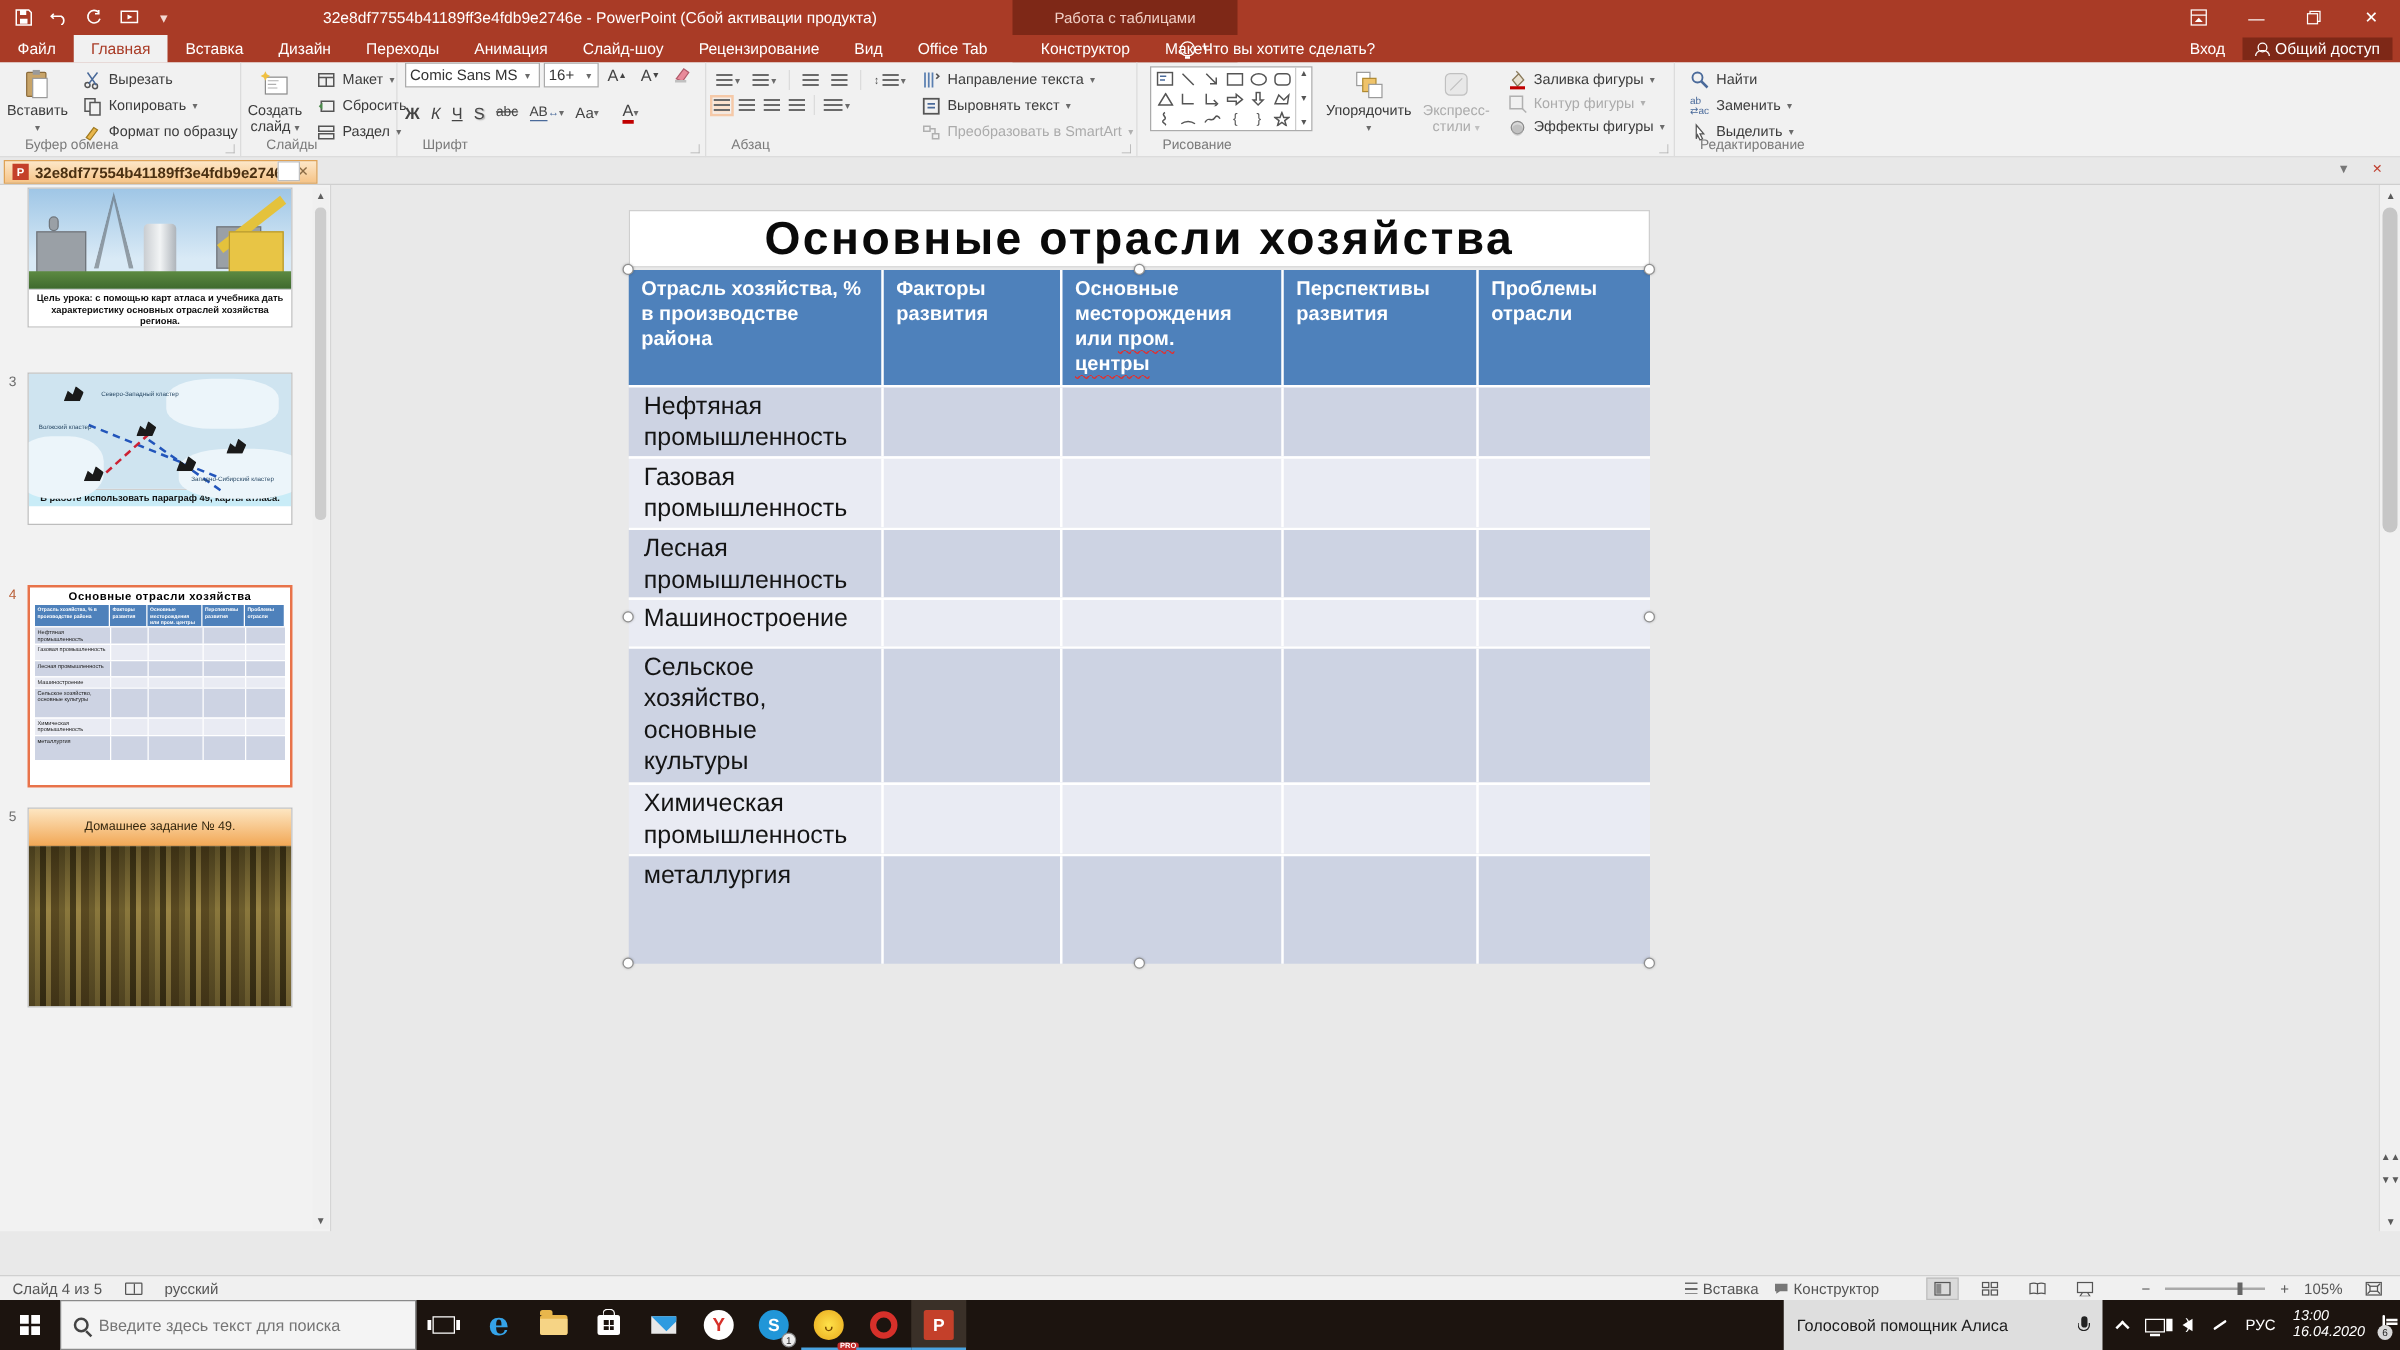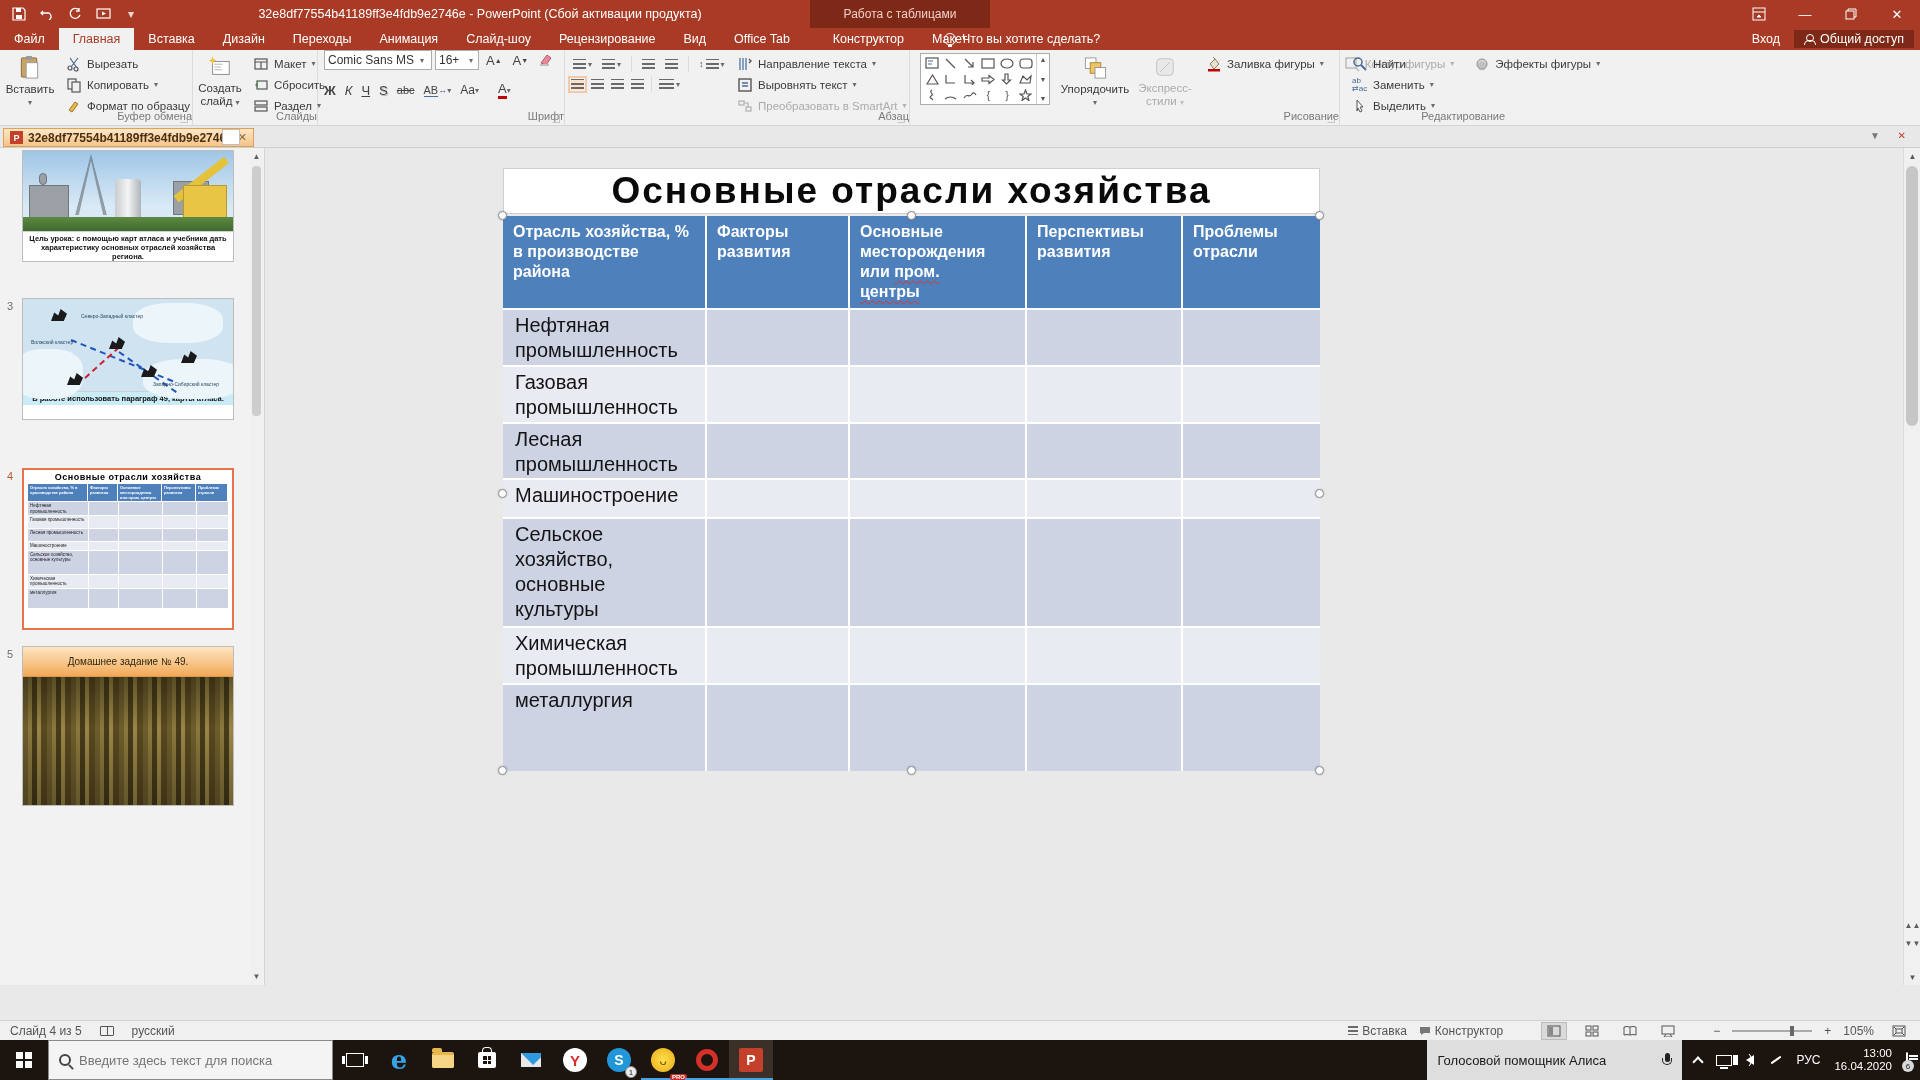--- a/index.html
+++ b/index.html
@@ -27,21 +27,21 @@
   .account { position:absolute; right:6px; top:0; height:22px; display:flex; align-items:center; gap:14px; color:#fff; font-size:12.5px; }
   .share-box { background:#7E2817; padding:2px 10px; display:flex; align-items:center; gap:6px; }
   .person-ico { width:10px; height:10px; position:relative; }
   .person-ico:before { content:""; position:absolute; left:2px; top:0; width:6px; height:6px; border:1px solid #fff; border-radius:50%; }
   .person-ico:after { content:""; position:absolute; left:0; bottom:-1px; width:10px; height:4px; border:1px solid #fff; border-bottom:none; border-radius:5px 5px 0 0; }
 
   
   #ribbon { position:absolute; left:0; top:50px; width:1920px; height:76px; background:#F1F1F1; border-bottom:1px solid #D5D5D5; }
   .rgroup { position:absolute; top:0; height:76px; border-right:1px solid #DCDCDC; display:flex; flex-direction:column; }
   .rg-body { flex:1; position:relative; }
-  .rg-label { height:17px; text-align:right; font-size:11px; color:#7A7A7A; line-height:15px; }
+  .rg-label { height:17px; text-align:left; font-size:11px; color:#7A7A7A; line-height:15px;margin-left:20px; }
   .launcher { position:absolute; right:2px; bottom:1px; width:12px; height:12px; border-left:1px solid #9a9a9a; border-bottom:1px solid #9a9a9a; transform:rotate(-90deg) scale(.6); opacity:.8; }
   .bigbtn { position:absolute; top:3px; width:52px; height:56px; display:flex; flex-direction:column; align-items:center; font-size:11.5px; color:#3b3b3b; text-align:center; line-height:13px; }
   .bigbtn .bicon { width:26px; height:26px; margin:2px 0 3px; }
   .smallbtn { display:flex; align-items:center; gap:5px; height:19px; font-size:11.5px; color:#3b3b3b; padding-left:4px; white-space:nowrap; }
   .smallbtn.disabled { color:#ABABAB; }
   .caret { font-size:8px; color:#6b6b6b; }
   .combo { display:flex; align-items:center; border:1px solid #ABABAB; background:#fff; height:20px; font-size:12px; color:#333; padding:0 3px; }
   .ico16 { width:16px; height:16px; flex:0 0 16px; }
   .fontbtn { font-size:13px; color:#444; padding:0 4px; height:20px; display:flex; align-items:center; }
   .lines-ico { width:13px; height:11px; background:repeating-linear-gradient(#6a6a6a 0 1.5px, transparent 1.5px 4.2px); }
@@ -174,21 +174,21 @@
   .mic:after { content:""; position:absolute; left:0; top:5px; width:8px; height:6px; border:1.5px solid #222; border-top:none; border-radius:0 0 6px 6px; }
   .tb-tray { display:flex; align-items:center; gap:14px; padding:0 12px; font-size:12px; }
   .chev-up { width:8px; height:8px; border-left:2px solid #fff; border-top:2px solid #fff; transform:rotate(45deg); margin-top:3px; }
   .net-ico { width:16px; height:11px; border:1.5px solid #fff; position:relative; }
   .net-ico:after { content:""; position:absolute; left:3px; bottom:-4px; width:8px; height:1.5px; background:#fff; }
   .spk { width:0; height:0; border-top:5px solid transparent; border-bottom:5px solid transparent; border-right:8px solid #fff; position:relative; }
   .spk:before { content:""; position:absolute; left:-13px; top:-5px; width:5px; height:10px; background:#fff; }
   .spk:after { content:")"; position:absolute; left:2px; top:-8px; color:#fff; font-size:12px; }
   .pen-ico { width:14px; height:14px; position:relative; }
   .pen-ico:after { content:""; position:absolute; left:2px; top:6px; width:12px; height:2px; background:#fff; transform:rotate(-35deg); border-radius:1px; }
-  .clockbox { text-align:right; font-size:11.5px; line-height:13px; }
+  .clockbox { font-size:11.5px; line-height:13px;font-style:italic; }
   .notif { width:16px; height:14px; border:1.5px solid #fff; border-radius:2px; position:relative; }
   .notif:before { content:""; position:absolute; left:2px; top:2px; width:9px; height:1.5px; background:#fff; box-shadow:0 3px 0 #fff; }
   .nbadge { position:absolute; right:-6px; bottom:-5px; width:12px; height:12px; border-radius:50%; background:#D8D8D8; color:#222; font-size:8px; display:flex; align-items:center; justify-content:center; }
 
   svg.licon { stroke:#5A7FB0; fill:none; stroke-width:1.4; }
   svg.dicon { stroke:#555; fill:none; stroke-width:1.2; }
 </style>
 </head>
 <body>
 
@@ -565,21 +565,21 @@
           <span>Упорядочить</span>
             <span class="caret">▾</span>
         </div>
         <div class="bigbtn" style="left:224px;width:62px;color:#ABABAB">
           <svg class="bicon" viewBox="0 0 26 26">
               <rect x="4" y="4" width="18" height="18" rx="4" fill="#E8E8E8" stroke="#c0c0c0"></rect>
               <path d="M8 18 L18 8" stroke="#c0c0c0"></path>
             </svg>
           <span><span>Экспресс-</span><br><span>стили</span> <span class="caret" style="color:#c0c0c0">▾</span></span>
         </div>
-        <div style="position:absolute;left:292px;top:4px;display:flex;flex-direction:row;gap:16px">
+        <div style="position:absolute;left:292px;top:4px;display:flex;flex-direction:column;gap:0">
           <div class="smallbtn">
             <svg class="ico16" viewBox="0 0 16 16">
                 <path d="M4 8 L9 3 l4 5 -5 5z" fill="#E8E0D0" stroke="#8a7a5a"></path>
                 <path d="M9 3 L7 1" stroke="#8a7a5a"></path>
                 <rect x="2" y="13" width="12" height="2.5" fill="#C00000"></rect>
               </svg>
             <span>Заливка фигуры</span>
               <span class="caret">▾</span>
           </div>
           <div class="smallbtn disabled">

